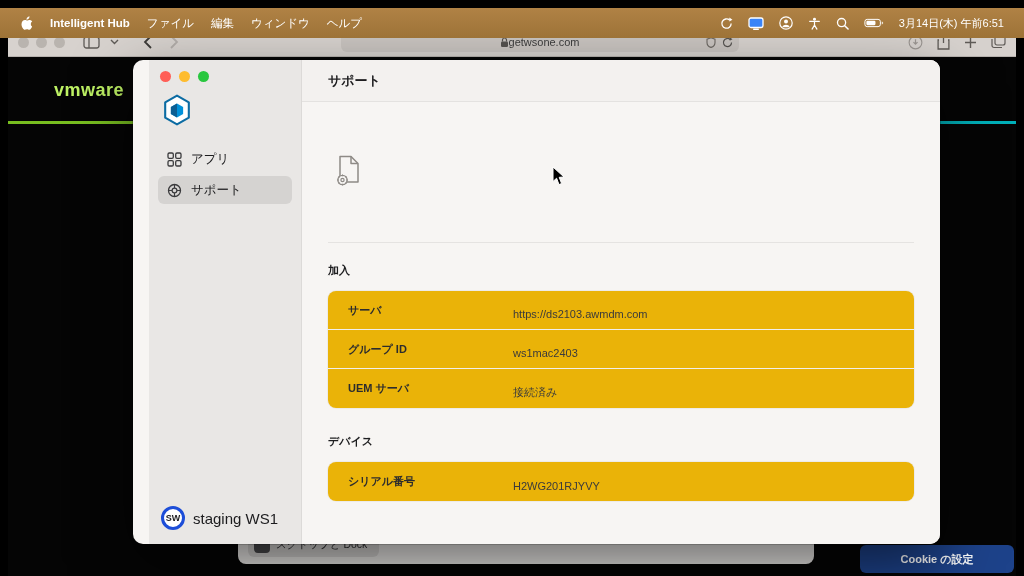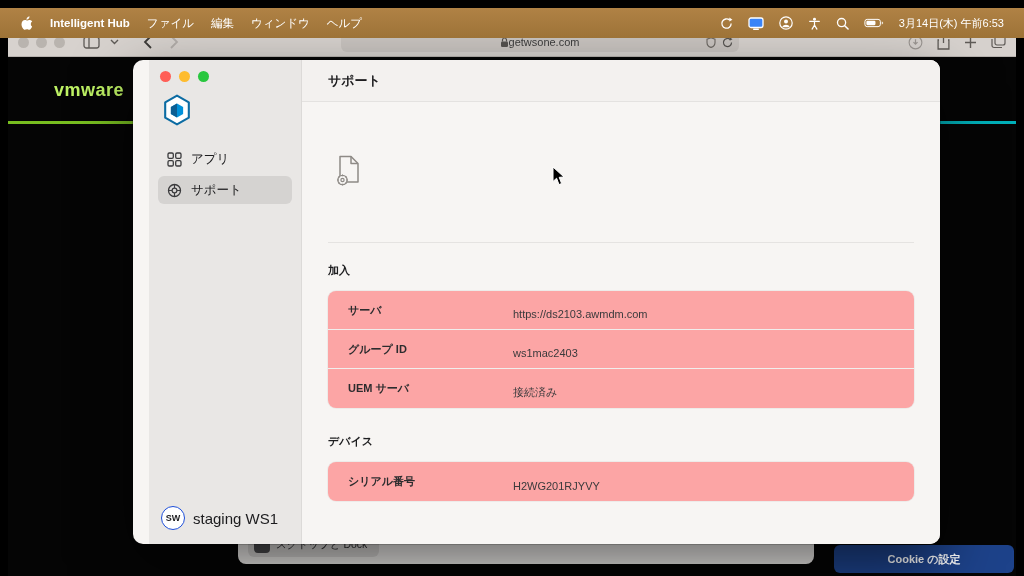--- a/index.html
+++ b/index.html
@@ -69,21 +69,21 @@
     background:#e9e7e5; border-radius:8px;
   }
   .bg-pill {
     position:absolute; left:10px; top:4px; height:25px; padding:0 12px 0 6px;
     background:#d3d1cf; border-radius:6px;
     display:flex; align-items:center; gap:6px;
     font-size:10.5px; color:#2c2c2e;
   }
   .bg-pill-icon { width:16px; height:16px; border-radius:4px; background:#4a4a4c; }
   .cookie-btn {
-    position:absolute; right:2px; bottom:3px; width:180px; height:28px;
+    position:absolute; right:2px; bottom:3px; width:154px; height:28px;
     background:#1d428a; color:#fff; border:none; border-radius:6px;
     font-size:11px; font-weight:bold; font-family:inherit;
     display:flex; align-items:center; justify-content:center; cursor:pointer;
   }
 
   
   .hub {
     position:absolute; left:133px; top:60px; width:807px; height:484px;
     border-radius:10px; overflow:hidden; display:flex;
     background:#f7f5f3;
@@ -102,37 +102,37 @@
   .nav-item {
     display:flex; align-items:center; gap:9px; height:28px; padding:0 9px;
     border-radius:6px; font-size:12.5px; color:#1c1c1e; cursor:default; margin-bottom:3px;
   }
   .nav-item.selected { background:#d5d3d1; }
   .hub-account {
     position:absolute; left:12px; bottom:14px; display:flex; align-items:center; gap:8px;
   }
   .avatar {
     width:24px; height:24px; border-radius:50%; background:#fff;
-    border:1px solid #1d4ed8; display:flex; align-items:center; justify-content:center;
+    border:3px solid #1d4ed8; display:flex; align-items:center; justify-content:center;
     font-size:9px; font-weight:bold; color:#1c1c1e;
   }
   .account-name { font-size:15px; color:#1c1c1e; }
 
   .hub-main { flex:1; position:relative; background:#f7f5f3; }
   .hub-header {
     height:42px; display:flex; align-items:center; padding:0 26px;
     background:#f3f1ef; border-bottom:1px solid #e4e2e0;
     font-size:13px; font-weight:bold; color:#1d1d1f;
   }
   .hub-body { position:absolute; top:43px; left:0; right:0; bottom:0; padding:0 26px; overflow:hidden; }
   .doc-icon { margin:52px 0 0 6px; }
   .body-divider { height:1px; background:#e5e3e1; margin-top:55px; }
   .section-title { margin-top:20px; font-size:11px; font-weight:bold; color:#1d1d1f; }
   .card {
-    margin-top:13px; background:#fca5a5; border-radius:8px; overflow:hidden;
+    margin-top:13px; background:#eab308; border-radius:8px; overflow:hidden;
     box-shadow:0 0 0 1px rgba(0,0,0,.04);
   }
   .row {
     display:flex; align-items:center; height:39px; padding:0 20px;
     border-bottom:1px solid #f0eeec; font-size:11px;
   }
   .row:last-child { border-bottom:none; }
   .row-label { width:165px; flex:none; font-weight:bold; color:#2c2c2e; }
   .row-value { color:#3a3a3c;margin-top:8px; }
 
@@ -188,21 +188,21 @@
         <path d="M9.4 9.4 L13 13" stroke="#fff" stroke-width="1.6" stroke-linecap="round"></path>
       </svg>
     </span>
     <span class="status-icon">
       <svg width="20" height="10" viewBox="0 0 22 10">
         <rect x="1" y="1" width="17" height="8" rx="2.5" stroke="#fff" stroke-width="1.1" fill="none"></rect>
         <rect x="2.6" y="2.6" width="10" height="4.8" rx="1.2" fill="#fff"></rect>
         <path d="M19.5 3.4v3.2c1-.3 1.6-.9 1.6-1.6s-.6-1.3-1.6-1.6z" fill="#fff" opacity=".8"></path>
       </svg>
     </span>
-    <span class="menu-clock">3月14日(木) 午前6:53</span>
+    <span class="menu-clock">3月14日(木) 午前6:51</span>
   </div>
 </div>
 
 <div class="safari">
   <div class="safari-toolbar">
     <div class="tb-left">
       <div class="traffic">
         <span class="dot dot-inactive"></span>
         <span class="dot dot-inactive"></span>
         <span class="dot dot-inactive"></span>

